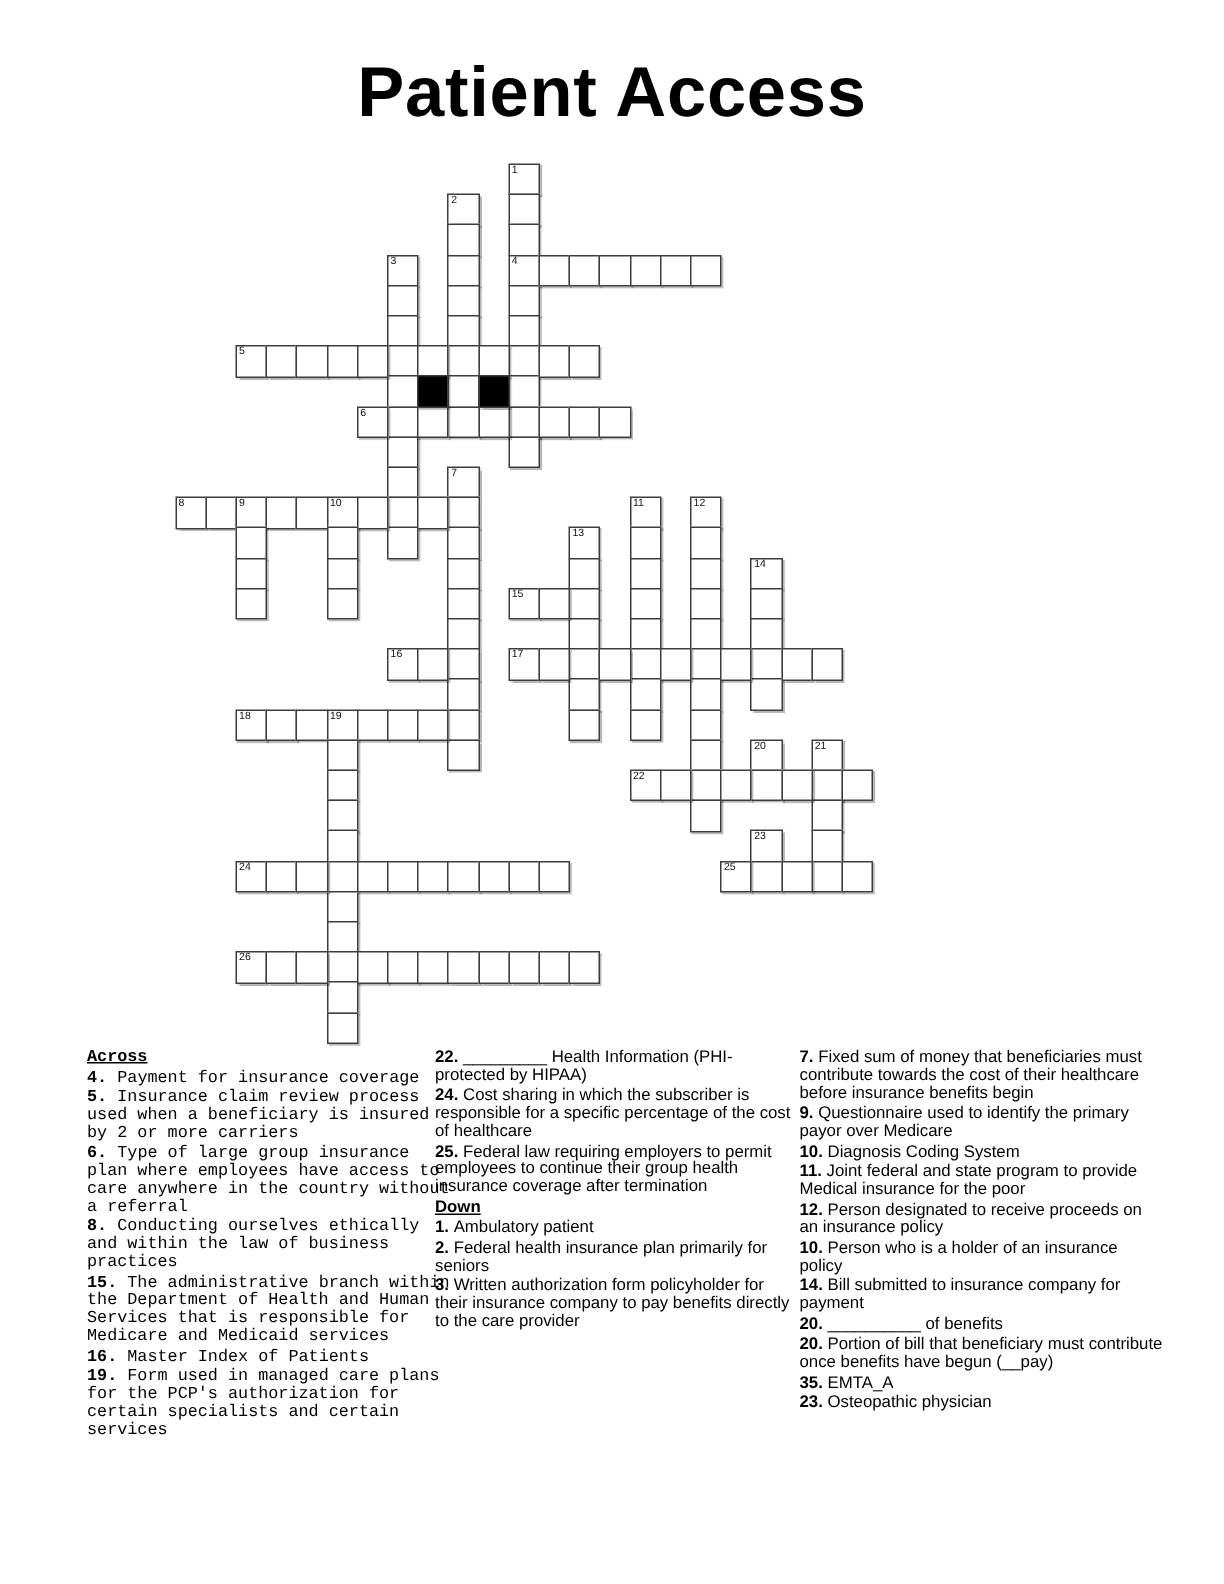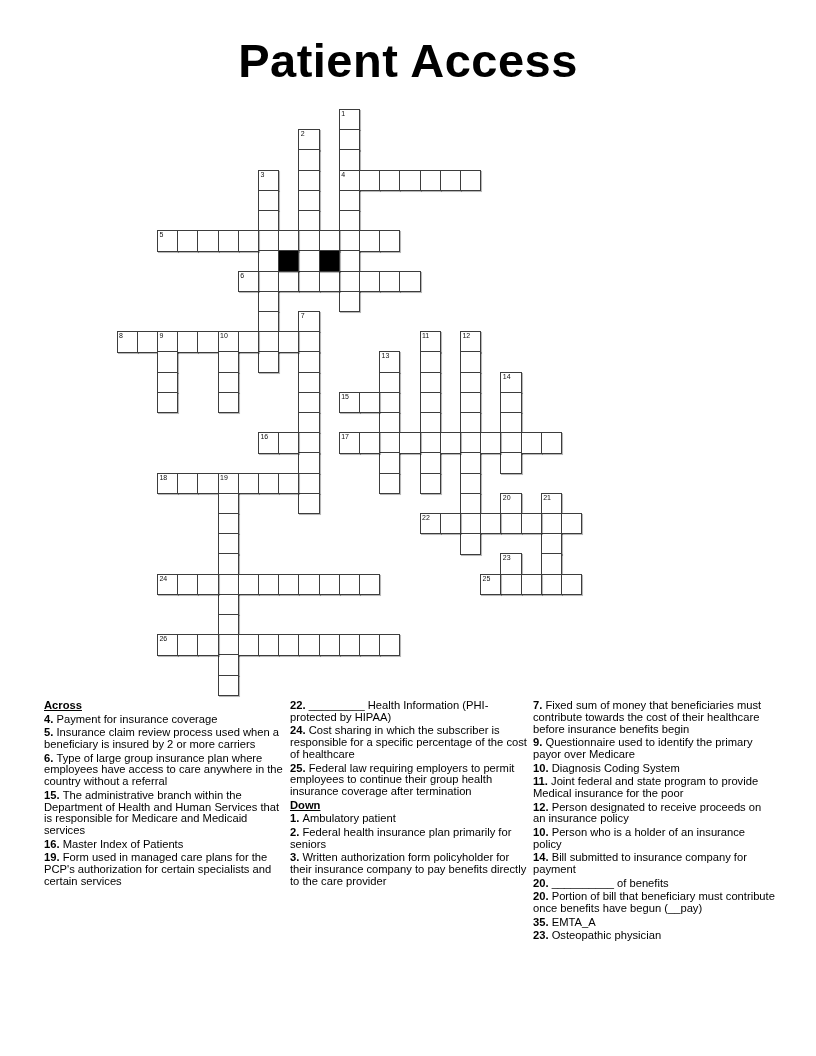--- a/index.html
+++ b/index.html
@@ -291,25 +291,26 @@
       <div class="cell" style="left: 161.6px; top: 525.2px; width: 21.4px; height: 21.4px;"></div>
       <div class="cell" style="left: 181.8px; top: 525.2px; width: 21.4px; height: 21.4px;"></div>
       <div class="cell" style="left: 202px; top: 525.2px; width: 21.4px; height: 21.4px;"></div>
       <div class="cell" style="left: 222.2px; top: 525.2px; width: 21.4px; height: 21.4px;"></div>
       <div class="cell" style="left: 242.4px; top: 525.2px; width: 21.4px; height: 21.4px;"></div>
       <div class="cell" style="left: 262.6px; top: 525.2px; width: 21.4px; height: 21.4px;"></div>
       <div class="cell black" style="left: 161.6px; top: 141.4px; width: 21.4px; height: 21.4px;"></div>
       <div class="cell black" style="left: 202px; top: 141.4px; width: 21.4px; height: 21.4px;"></div>
     </div>
   <div id="clues">
-      <div class="clue-col" style="left: 44px;">
+      <div class="clue-col" style="left: 58px; font-family: Liberation Mono, monospace;">
         <p class="clue-head">Across</p>
         <p class="clue"><b>4. </b>Payment for insurance coverage</p>
         <p class="clue"><b>5. </b>Insurance claim review process used when a beneficiary is insured by 2 or more carriers</p>
         <p class="clue"><b>6. </b>Type of large group insurance plan where employees have access to care anywhere in the country without a referral</p>
+        <p class="clue"><b>8. </b>Conducting ourselves ethically and within the law of business practices</p>
         <p class="clue"><b>15. </b>The administrative branch within the Department of Health and Human Services that is responsible for Medicare and Medicaid services</p>
         <p class="clue"><b>16. </b>Master Index of Patients</p>
         <p class="clue"><b>19. </b>Form used in managed care plans for the PCP's authorization for certain specialists and certain services</p>
       </div>
       <div class="clue-col" style="left: 290px;">
         <p class="clue"><b>22. </b>_________ Health Information (PHI-protected by HIPAA)</p>
         <p class="clue"><b>24. </b>Cost sharing in which the subscriber is responsible for a specific percentage of the cost of healthcare</p>
         <p class="clue"><b>25. </b>Federal law requiring employers to permit employees to continue their group health insurance coverage after termination</p>
         <p class="clue-head">Down</p>
         <p class="clue"><b>1. </b>Ambulatory patient</p>

